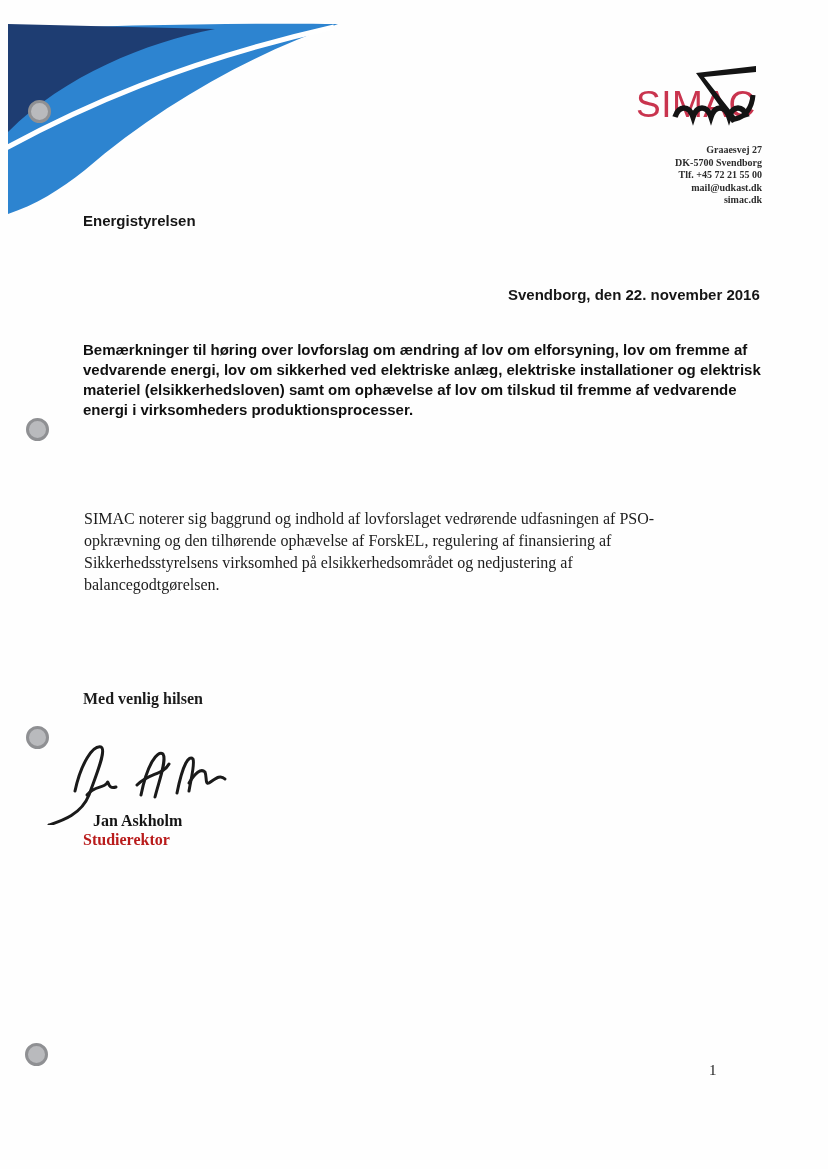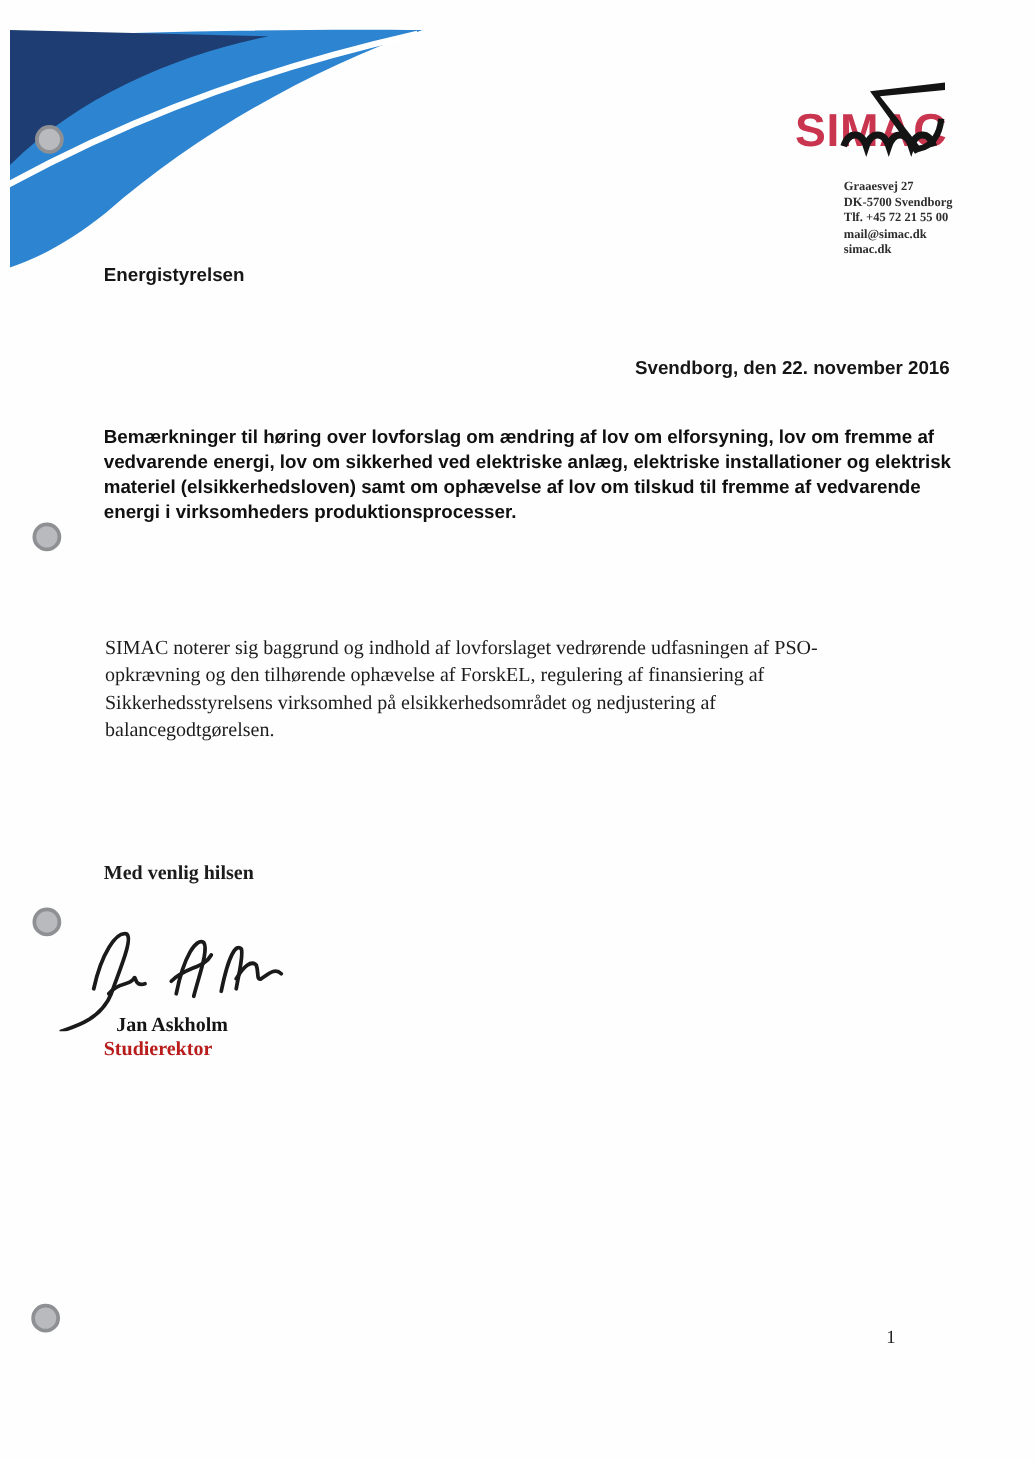--- a/index.html
+++ b/index.html
@@ -17,27 +17,27 @@
     width:23px; height:23px; border-radius:50%;
     background:#b9babd; border:3px solid #8f9093; box-sizing:border-box;
   }
   .hole-1 { left:28px;  top:100px; }
   .hole-2 { left:26px;  top:418px; }
   .hole-3 { left:26px;  top:726px; }
   .hole-4 { left:25px;  top:1043px; }
 
   .logo-text {
     left:636px; top:84px;
-    font-family:"Liberation Sans", sans-serif; font-weight:bold;
+    font-family:"Liberation Sans", sans-serif; font-weight:normal;
     font-size:37px; letter-spacing:0.5px; color:#c9344e;
   }
   .anchor-svg { left:652px; top:60px; }
 
   .address {
-    right:66px; top:144px; 
+    right:66px; top:144px; text-align:right;
     font-family:"Liberation Serif", serif; font-weight:bold;
     font-size:10px; line-height:12.5px; color:#2d2d2d;
   }
   .address div { white-space:nowrap; }
 
   .recipient {
     left:83px; top:212px;
     font:600 15px "Liberation Sans", sans-serif; color:#161616;
   }
   .dateline {
@@ -94,21 +94,21 @@
   <svg class="abs anchor-svg" width="115" height="75" viewBox="0 0 115 75">
     <path d="M44,13 L104,6 L104,12 L52,17 L86,60 L80,63 Z" fill="#141414"></path>
     <path d="M83,59 C94,57 100,47 101,35" stroke="#141414" stroke-width="5" fill="none"></path>
     <path d="M23,57 c4,-12 14,-12 18,0 c4,-12 14,-12 18,0 c4,-12 14,-12 18,0 c4,-12 14,-12 18,0" stroke="#141414" stroke-width="5.5" fill="none"></path>
   </svg>
 
   <div class="abs address">
     <div>Graaesvej 27</div>
     <div>DK-5700 Svendborg</div>
     <div>Tlf. +45 72 21 55 00</div>
-    <div>mail@simac.dk</div>
+    <div>mail@udkast.dk</div>
     <div>simac.dk</div>
   </div>
 
   <div class="abs recipient">Energistyrelsen</div>
 
   <div class="abs dateline">Svendborg, den 22. november 2016</div>
 
   <div class="abs subject pre">Bemærkninger til høring over lovforslag om ændring af lov om elforsyning, lov om fremme af
 vedvarende energi, lov om sikkerhed ved elektriske anlæg, elektriske installationer og elektrisk
 materiel (elsikkerhedsloven) samt om ophævelse af lov om tilskud til fremme af vedvarende

